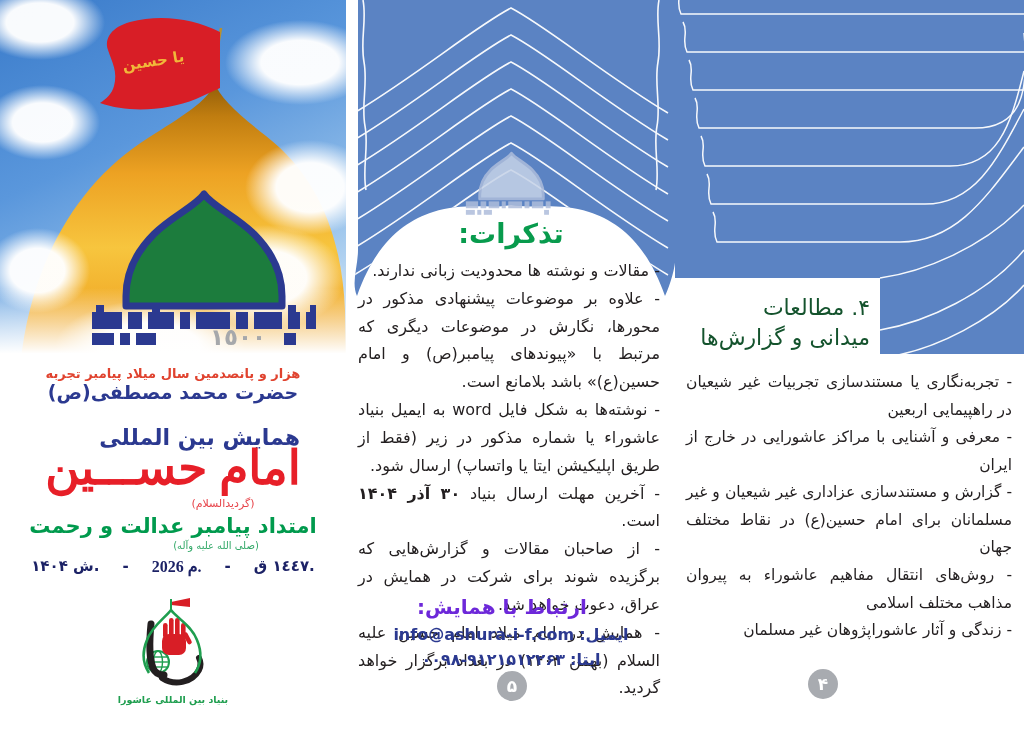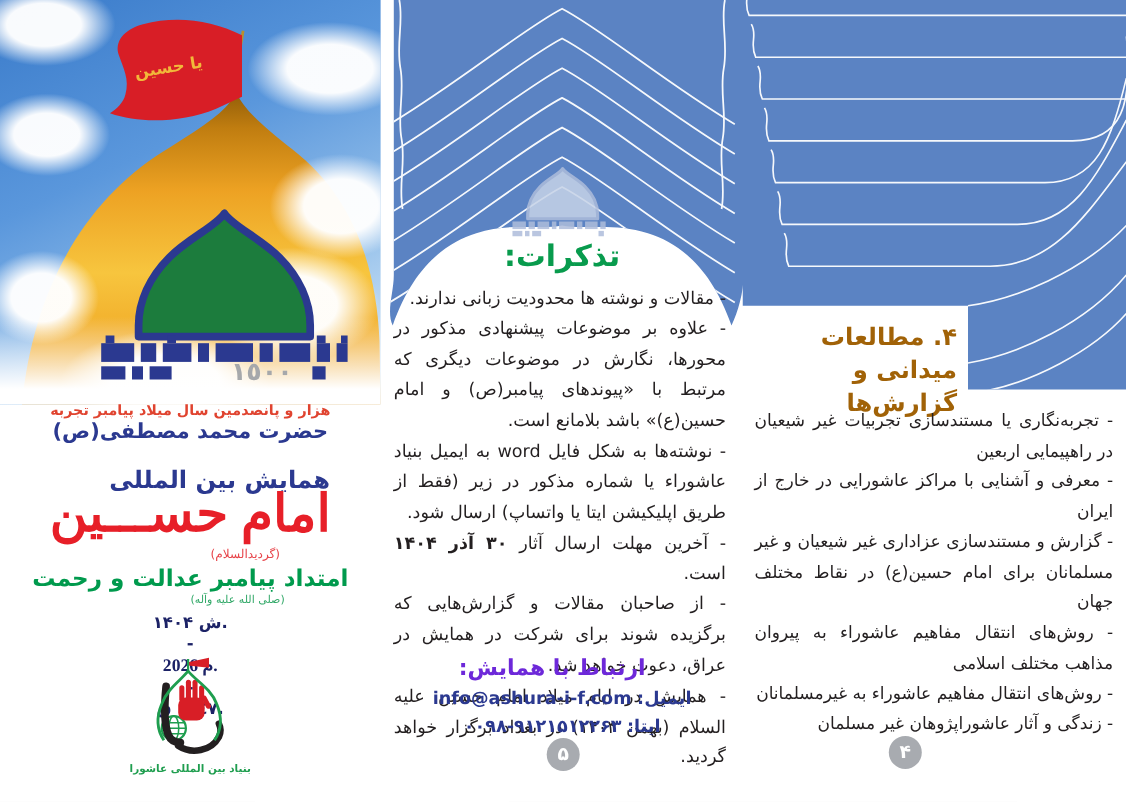--- a/index.html
+++ b/index.html
@@ -17,42 +17,42 @@
   
   .lp-text{position:absolute;left:0;width:346px;text-align:center;direction:rtl;}
   .lp-red-small{top:366px;font-size:13px;font-weight:bold;color:#e0432f;}
   .lp-navy-bold{top:381px;font-size:19px;font-weight:bold;color:#2b3990;}
   .lp-conf{top:425px;font-size:22px;font-weight:bold;color:#2b3990;text-align:right;padding-right:46px;box-sizing:border-box;}
   .lp-title{top:443px;font-size:47px;font-weight:bold;color:#e71f28;line-height:1.1;font-family:Liberation Serif, serif;}
   .lp-title-sub{top:497px;font-size:11px;color:#e7444a;transform:translateX(50px);}
   .lp-green{top:514px;font-size:21px;font-weight:bold;color:#009a4d;}
   .lp-green-sub{top:540px;font-size:10px;color:#33a969;transform:translateX(43px);}
   .lp-date{top:557px;font-size:15px;font-weight:bold;color:#1c2266;direction:ltr;
-           display:flex;justify-content:center;gap:1px;flex-direction:column;}
+           display:flex;justify-content:center;gap:23px;}
   .lp-date .greg{font-family:"Liberation Serif",serif;font-size:16px;}
   .lp-foundation-caption{top:694px;font-size:9.5px;font-weight:bold;color:#1f9e4f;}
 
   
   .mid-heading{position:absolute;left:346px;width:330px;top:218px;text-align:center;direction:rtl;
                font-size:27px;font-weight:bold;color:#089b4d;}
   .mid-notes{position:absolute;left:358px;width:302px;top:257px;direction:rtl;text-align:justify;
              font-size:16px;line-height:1.74;color:#231f20;}
   .mid-notes p{margin:0;}
   .mid-contact-heading{position:absolute;left:337px;width:330px;top:595px;text-align:center;direction:rtl;
                        font-size:20px;font-weight:bold;color:#6d28d9;}
   .mid-contact-line{position:absolute;left:346px;width:330px;text-align:center;direction:rtl;
                     font-size:16px;color:#2b3990;}
   .mid-contact-line .lbl{font-weight:bold;}
   .mid-contact-line .val{direction:ltr;unicode-bidi:isolate;font-weight:bold;}
   .email-line{top:625px;}
   .eitaa-line{top:650px;}
 
   
   .rp-heading{position:absolute;left:698px;width:172px;top:293px;text-align:right;direction:rtl;
-              font-size:22px;font-weight:bold;color:#a16207;line-height:30px;}
+              font-size:22px;font-weight:normal;color:#14532d;line-height:30px;}
   .rp-topics{position:absolute;left:686px;width:326px;top:369px;direction:rtl;text-align:justify;
              font-size:15.5px;line-height:1.78;color:#231f20;}
   .rp-topics p{margin:0;}
 
   
   .pagenum{position:absolute;width:30px;height:30px;border-radius:50%;background:#a8abb0;
            color:#fff;font-size:17px;font-weight:bold;display:flex;align-items:center;justify-content:center;}
   .pagenum.mid{left:497px;top:671px;}
   .pagenum.right{left:808px;top:669px;}
 </style>
@@ -189,21 +189,21 @@
         <rect x="196" y="147" width="12" height="12"></rect>
     </g>
   </svg>
 
   <div class="mid-heading">تذکرات:</div>
 
   <div class="mid-notes">
     <p>- مقالات و نوشته ها محدودیت زبانی ندارند.</p>
     <p>- علاوه بر موضوعات پیشنهادی مذکور در محورها، نگارش در موضوعات دیگری که مرتبط با «پیوندهای پیامبر(ص) و امام حسین(ع)» باشد بلامانع است.</p>
     <p>- نوشته‌ها به شکل فایل word به ایمیل بنیاد عاشوراء یا شماره مذکور در زیر (فقط از طریق اپلیکیشن ایتا یا واتساپ) ارسال شود.</p>
-    <p><span>- آخرین مهلت ارسال آثار </span><b>۳۰ آذر ۱۴۰۴</b><span> است.</span></p>
+    <p><span>- آخرین مهلت ارسال بنیاد </span><b>۳۰ آذر ۱۴۰۴</b><span> است.</span></p>
     <p>- از صاحبان مقالات و گزارش‌هایی که برگزیده شوند برای شرکت در همایش در عراق، دعوت خواهد شد.</p>
     <p>- همایش در ایام میلاد امام حسین علیه السلام (بهمن ۱۴۰۴) در بغداد برگزار خواهد گردید.</p>
   </div>
 
   <div class="mid-contact-heading">ارتباط با همایش:</div>
   <div class="mid-contact-line email-line">
     <span class="lbl">ایمیل:</span>
     <span class="val">info@ashura-i-f.com</span>
   </div>
   <div class="mid-contact-line eitaa-line">
@@ -236,19 +236,18 @@
   <div class="rp-heading">
     <div>۴. مطالعات</div>
     <div>میدانی و گزارش‌ها</div>
   </div>
 
   <div class="rp-topics">
     <p>- تجربه‌نگاری یا مستندسازی تجربیات غیر شیعیان در راهپیمایی اربعین</p>
     <p>- معرفی و آشنایی با مراکز عاشورایی در خارج از ایران</p>
     <p>- گزارش و مستندسازی عزاداری غیر شیعیان و غیر مسلمانان برای امام حسین(ع) در نقاط مختلف جهان</p>
     <p>- روش‌های انتقال مفاهیم عاشوراء به پیروان مذاهب مختلف اسلامی</p>
-    <p>- روش‌های انتقال مفاهیم عاشوراء به غیرمسلمانان</p>
     <p>- زندگی و آثار عاشوراپژوهان غیر مسلمان</p>
   </div>
 
   <div class="pagenum right">۴</div>
 
 </div>
 
 </body></html>

